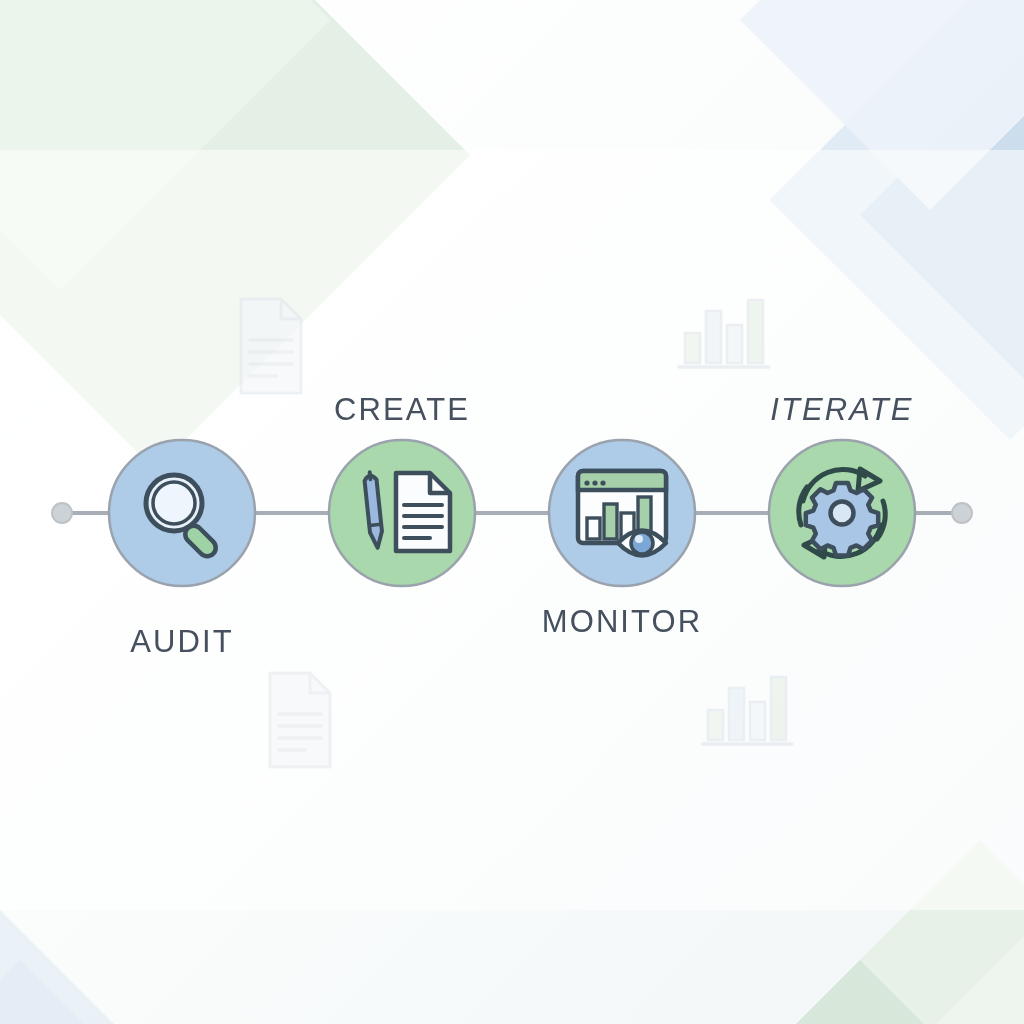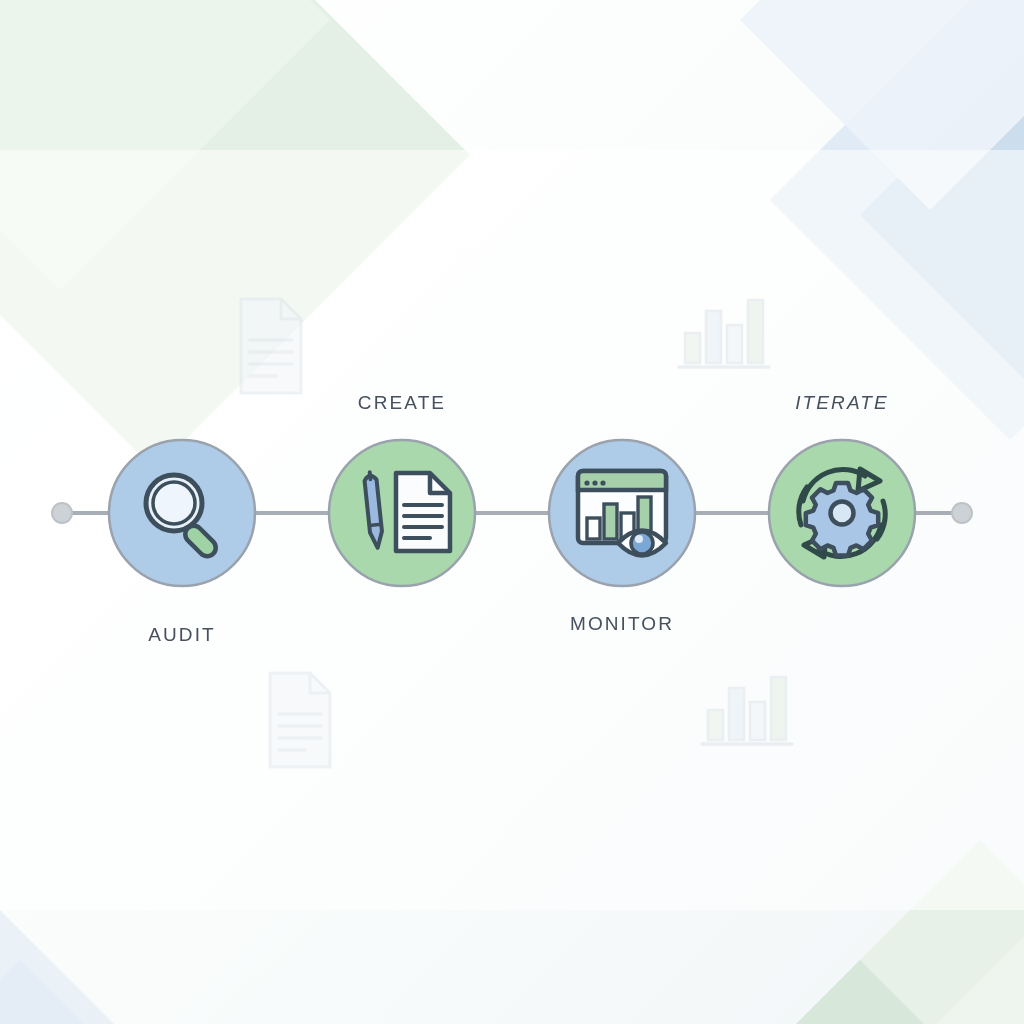--- a/index.html
+++ b/index.html
@@ -5,21 +5,21 @@
   html,body{margin:0;padding:0;}
   body{
     width:1024px;height:1024px;overflow:hidden;
     font-family:"Liberation Sans", sans-serif;
     background:#ffffff;position:relative;
   }
   #stage{position:absolute;inset:0;}
   .layer{position:absolute;inset:0;}
   .lbl{
     position:absolute;
-    font-size:19px;
+    font-size:31px;
     letter-spacing:2.1px;
     color:#46505e;
     font-weight:400;
     white-space:nowrap;
     transform:translateX(-50%);
     text-align:center;
   }
 </style>
 </head>
 <body>
@@ -170,17 +170,17 @@
                  3.8,7 -8.5,8.5 -7,-3.8 -6,2.5 -2.5,7.5 h-12 l-2.5,-7.5 -6,-2.5 -7,3.8 -8.5,-8.5
                  3.8,-7 -2.5,-6 -7.5,-2.5 v-12 l7.5,-2.5 2.5,-6 -3.8,-7 8.5,-8.5 7,3.8 6,-2.5 z" fill="#a9c6e6" stroke="#3d4f5c" stroke-width="4.5" stroke-linejoin="round"></path>
         <circle cx="0" cy="0" r="11.5" fill="#d9e7f5" stroke="#3d4f5c" stroke-width="4.5"></circle>
       </g>
     </g>
   </svg>
 
   <div class="layer">
     <div class="lbl" style="left:182px;top:624px;">AUDIT</div>
     <div class="lbl" style="left:402px;top:392px;">CREATE</div>
-    <div class="lbl" style="left:622px;top:604px;margin-top:9px;">MONITOR</div>
+    <div class="lbl" style="left:622px;top:604px;">MONITOR</div>
     <div class="lbl" style="left:842px;top:392px;font-style:italic;">ITERATE</div>
   </div>
 
 </div>
 
 </body></html>

